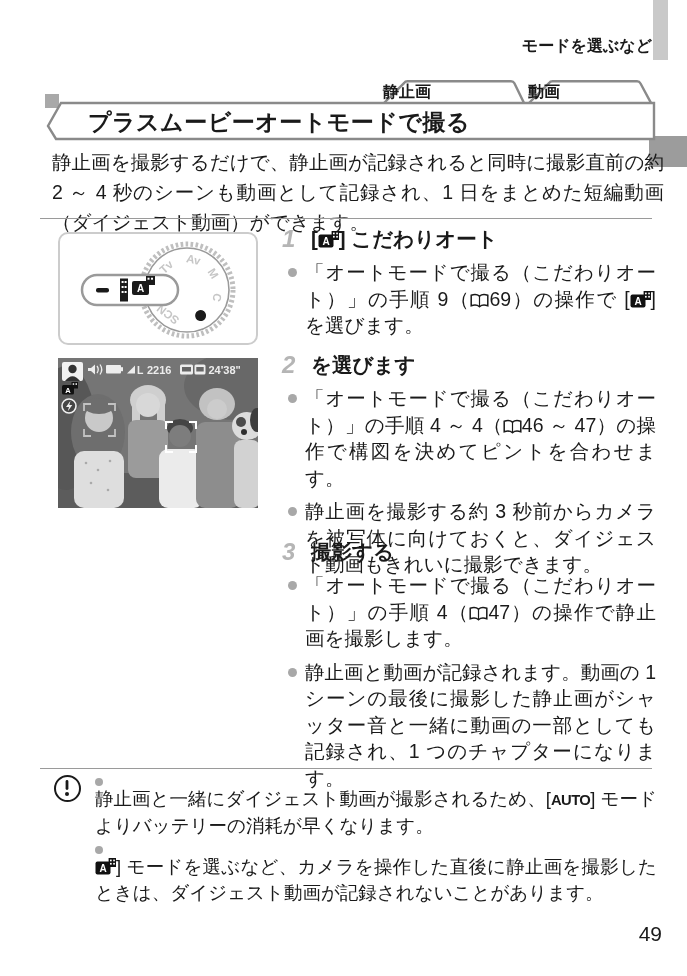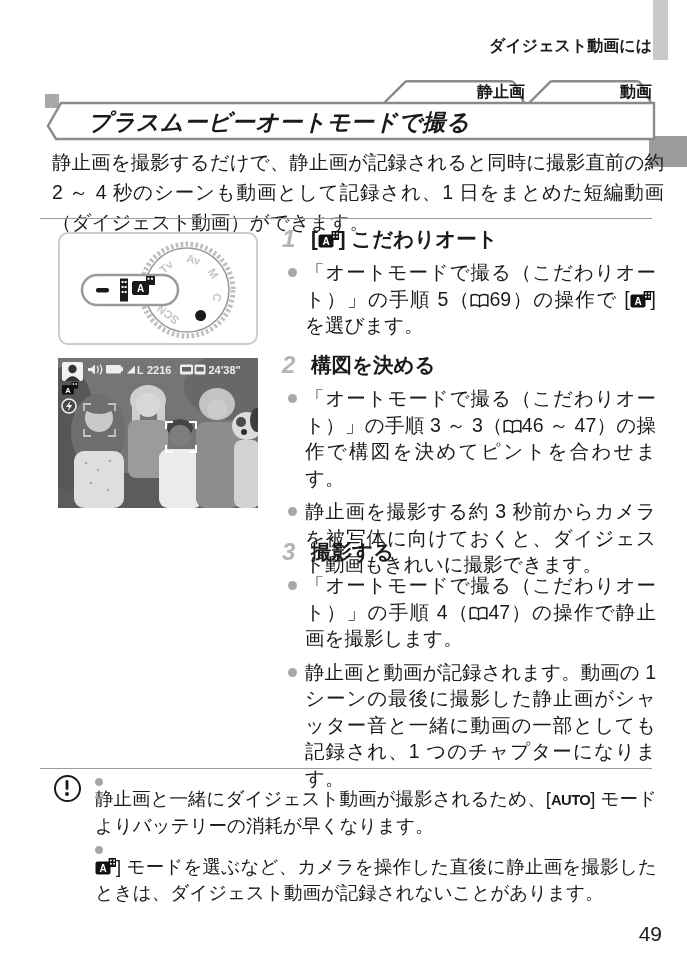--- a/index.html
+++ b/index.html
@@ -10,28 +10,28 @@
   }
   .running-header {
     position:absolute; top:36px; left:0; width:652px;
     text-align:right; font-size:16px; font-weight:bold;
   }
   .edge-bar-top { position:absolute; left:653px; top:0; width:15px; height:60px; background:#c9c9c9; }
   .edge-tab { position:absolute; left:649px; top:136px; width:38px; height:31px; background:#9c9c9c; }
 
   .tab { position:absolute; top:80px; height:23px; }
   .tab svg { display:block; }
-  .tab-label { position:absolute; top:2px; left:0; width:100%; text-align:right; font-size:16px; font-weight:bold; }
+  .tab-label { position:absolute; top:2px; left:0; width:100%; text-align:left; font-size:16px; font-weight:bold; }
   #tab-stills { left:383px; width:142px; }
   #tab-movies { left:528px; width:124px; }
 
   .title-square { position:absolute; left:45px; top:94px; width:14px; height:14px; background:#a9a9a9; z-index:1; }
   .title-bar { position:absolute; left:45px; top:101px; width:612px; height:40px; z-index:2; }
   .title-bar svg { display:block; }
-  .title-text { position:absolute; left:43px; top:6px; font-size:23px; font-weight:bold; letter-spacing:0.5px; white-space:nowrap;font-style:italic; }
+  .title-text { position:absolute; left:43px; top:6px; font-size:23px; font-weight:bold; letter-spacing:0.5px; white-space:nowrap; }
 
   .intro { position:absolute; left:40px; top:135px; width:612px; margin:12px;
            font-size:19.5px; line-height:30px; text-align:justify; }
 
   .rule { position:absolute; left:40px; width:612px; height:0; border:none; border-top:1.6px solid #9a9a9a; margin:0; }
   #rule1 { top:218px; }
   #rule2 { top:768px; }
 
   .fig1 { position:absolute; left:58px; top:232px; width:200px; height:113px;
           border:2px solid #cccccc; border-radius:10px; box-sizing:border-box; overflow:hidden; background:#fff; }
@@ -62,21 +62,21 @@
 
   .inl-icon { display:inline-block; vertical-align:-2px; line-height:0; }
   .inl-icon svg { display:inline-block; }
   .kbd { font-weight:bold; font-size:0.8em; letter-spacing:-0.6px; }
 </style>
 </head>
 <body>
 
 <div class="page">
 
-  <div class="running-header">ダイジェスト動画には</div>
+  <div class="running-header">モードを選ぶなど</div>
   <div class="edge-bar-top"></div>
   <div class="edge-tab"></div>
 
   <div class="tab" id="tab-stills">
     <svg width="142" height="23" viewBox="0 0 142 23">
       <path d="M1 23 L21 3.2 Q22.2 1.3 24.6 1.3 L128 1.3 Q130.4 1.3 131.4 3.3 L141 23" fill="#fff" stroke="#8a8a8a" stroke-width="2.4"></path>
     </svg>
     <span class="tab-label">静止画</span>
   </div>
   <div class="tab" id="tab-movies">
@@ -252,43 +252,43 @@
     <text x="8" y="14" font-size="10" font-weight="bold" fill="#fff" text-anchor="middle" font-family="Liberation Sans, sans-serif">A</text>
     <rect x="13.6" y="0" width="7.4" height="9" fill="#111"></rect>
     <rect x="15" y="1.6" width="1.7" height="1.7" fill="#fff"></rect>
     <rect x="18.2" y="1.6" width="1.7" height="1.7" fill="#fff"></rect>
     <rect x="15" y="4.9" width="1.7" height="1.7" fill="#fff"></rect>
     <rect x="18.2" y="4.9" width="1.7" height="1.7" fill="#fff"></rect>
   </svg></span><span>] こだわりオート</span></span>
     </div>
     <div class="bullet">
       <span class="dot"></span>
-      <span class="bullet-text"><span>「オートモードで撮る（こだわりオート）」の手順 5（</span><span class="inl-icon"><svg width="19" height="15" viewBox="0 0 19 15">
+      <span class="bullet-text"><span>「オートモードで撮る（こだわりオート）」の手順 9（</span><span class="inl-icon"><svg width="19" height="15" viewBox="0 0 19 15">
     <path d="M9.5 3.1 C7.4 1.3 4.3 1.1 1.2 2.2 L1.2 12.8 C4.3 11.7 7.4 11.9 9.5 13.7 C11.6 11.9 14.7 11.7 17.8 12.8 L17.8 2.2 C14.7 1.1 11.6 1.3 9.5 3.1 Z" fill="#fff" stroke="#1a1a1a" stroke-width="1.5"></path>
     <path d="M9.5 3.1 L9.5 13.7" stroke="#1a1a1a" stroke-width="1.2"></path>
   </svg></span><span>69）の操作で [</span><span class="inl-icon"><svg width="21" height="17" viewBox="0 0 21 17">
     <rect x="0.5" y="3.5" width="15" height="13" rx="2" fill="#111"></rect>
     <text x="8" y="14" font-size="10" font-weight="bold" fill="#fff" text-anchor="middle" font-family="Liberation Sans, sans-serif">A</text>
     <rect x="13.6" y="0" width="7.4" height="9" fill="#111"></rect>
     <rect x="15" y="1.6" width="1.7" height="1.7" fill="#fff"></rect>
     <rect x="18.2" y="1.6" width="1.7" height="1.7" fill="#fff"></rect>
     <rect x="15" y="4.9" width="1.7" height="1.7" fill="#fff"></rect>
     <rect x="18.2" y="4.9" width="1.7" height="1.7" fill="#fff"></rect>
   </svg></span><span>] を選びます。</span></span>
     </div>
   </div>
 
   <div class="step-text" id="step2">
     <div class="step-head">
       <span class="step-num">2</span>
-      <span class="step-title"><span>構図を決める</span></span>
-    </div>
-    <div class="bullet">
-      <span class="dot"></span>
-      <span class="bullet-text"><span>「オートモードで撮る（こだわりオート）」の手順 3 ～ 3（</span><span class="inl-icon"><svg width="19" height="15" viewBox="0 0 19 15">
+      <span class="step-title"><span>を選びます</span></span>
+    </div>
+    <div class="bullet">
+      <span class="dot"></span>
+      <span class="bullet-text"><span>「オートモードで撮る（こだわりオート）」の手順 4 ～ 4（</span><span class="inl-icon"><svg width="19" height="15" viewBox="0 0 19 15">
     <path d="M9.5 3.1 C7.4 1.3 4.3 1.1 1.2 2.2 L1.2 12.8 C4.3 11.7 7.4 11.9 9.5 13.7 C11.6 11.9 14.7 11.7 17.8 12.8 L17.8 2.2 C14.7 1.1 11.6 1.3 9.5 3.1 Z" fill="#fff" stroke="#1a1a1a" stroke-width="1.5"></path>
     <path d="M9.5 3.1 L9.5 13.7" stroke="#1a1a1a" stroke-width="1.2"></path>
   </svg></span><span>46 ～ 47）の操作で構図を決めてピントを合わせます。</span></span>
     </div>
     <div class="bullet">
       <span class="dot"></span>
       <span class="bullet-text"><span>静止画を撮影する約 3 秒前からカメラを被写体に向けておくと、ダイジェスト動画もきれいに撮影できます。</span></span>
     </div>
   </div>
 

